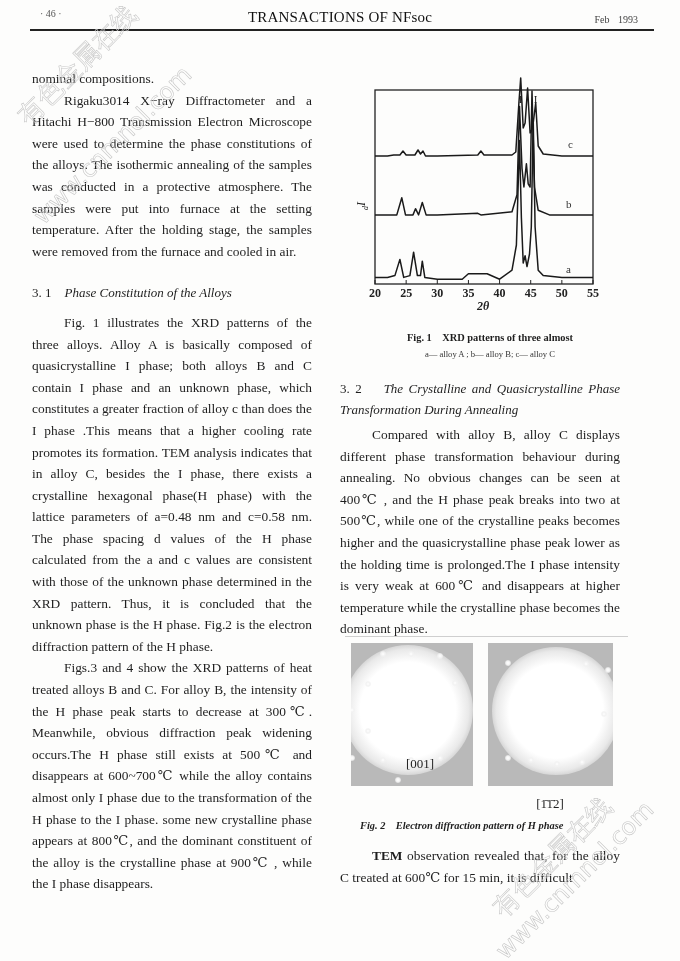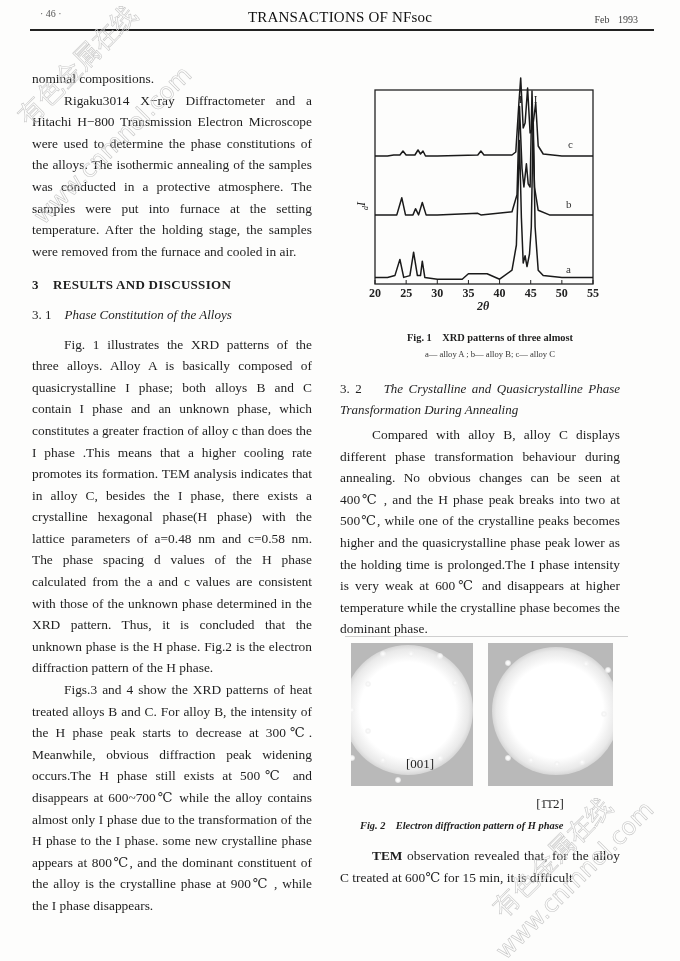--- a/index.html
+++ b/index.html
@@ -39,24 +39,20 @@
 
 <div class="abs hdr-page">· 46 ·</div>
 <div class="abs hdr-title">TRANSACTIONS OF NFsoc</div>
 <div class="abs hdr-date">Feb 1993</div>
 <div class="abs hdr-rule"></div>
 
 <div class="abs col left-col" style="top:68px;">
   <p>nominal compositions.</p>
   <p class="indent">Rigaku3014 X−ray Diffractometer and a Hitachi H−800 Transmission Electron Microscope were used to determine the phase constitutions of the alloys. The isothermic annealing of the samples was conducted in a protective atmosphere. The samples were put into furnace at the setting temperature. After the holding stage, the samples were removed from the furnace and cooled in air.</p>
   <div style="height:12px"></div>
-  <div class="sec-head">
-    <span>3</span>&nbsp;&nbsp;&nbsp;
-    <span>RESULTS AND DISCUSSION</span>
-  </div>
   <div style="height:8px"></div>
   <div class="subsec">
     <span>3. 1</span>&nbsp;&nbsp;&nbsp;
     <i>Phase Constitution of the Alloys</i>
   </div>
   <div style="height:8px"></div>
   <p class="indent">Fig. 1 illustrates the XRD patterns of the three alloys. Alloy A is basically composed of quasicrystalline I phase; both alloys B and C contain I phase and an unknown phase, which constitutes a greater fraction of alloy c than does the I phase .This means that a higher cooling rate promotes its formation. TEM analysis indicates that in alloy C, besides the I phase, there exists a crystalline hexagonal phase(H phase) with the lattice parameters of a=0.48 nm and c=0.58 nm. The phase spacing d values of the H phase calculated from the a and c values are consistent with those of the unknown phase determined in the XRD pattern. Thus, it is concluded that the unknown phase is the H phase. Fig.2 is the electron diffraction pattern of the H phase.</p>
   <p class="indent">Figs.3 and 4 show the XRD patterns of heat treated alloys B and C. For alloy B, the intensity of the H phase peak starts to decrease at 300℃. Meanwhile, obvious diffraction peak widening occurs.The H phase still exists at 500℃ and disappears at 600~700℃ while the alloy contains almost only I phase due to the transformation of the H phase to the I phase. some new crystalline phase appears at 800℃, and the dominant constituent of the alloy is the crystalline phase at 900℃ , while the I phase disappears.</p>
 </div>
 

